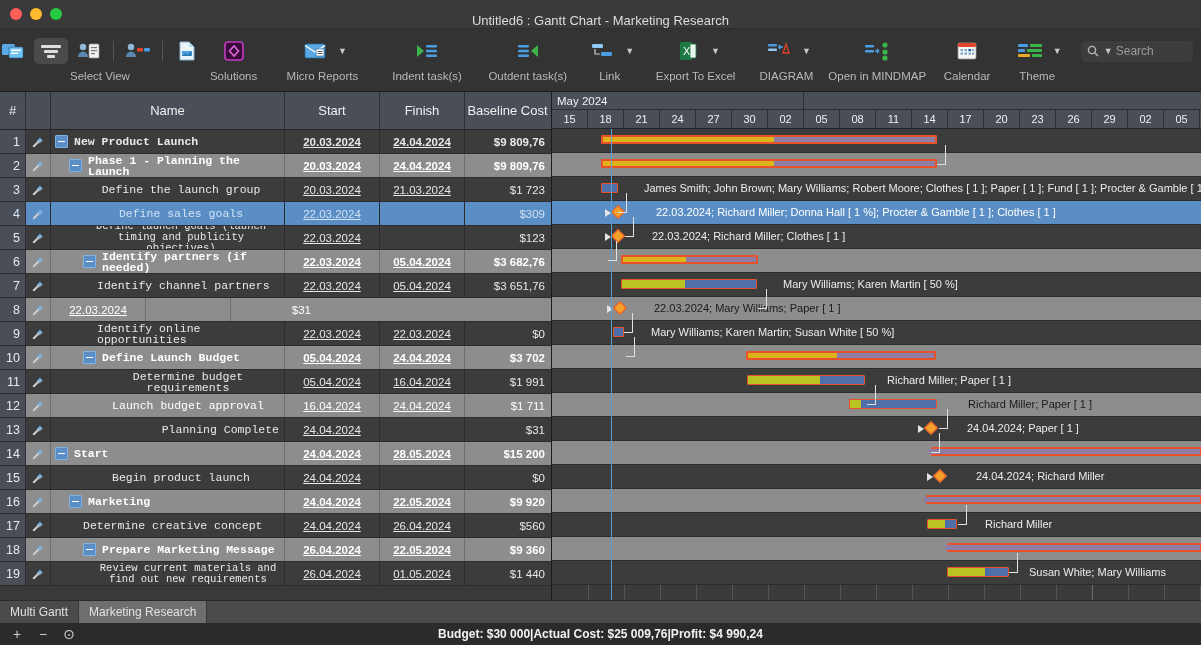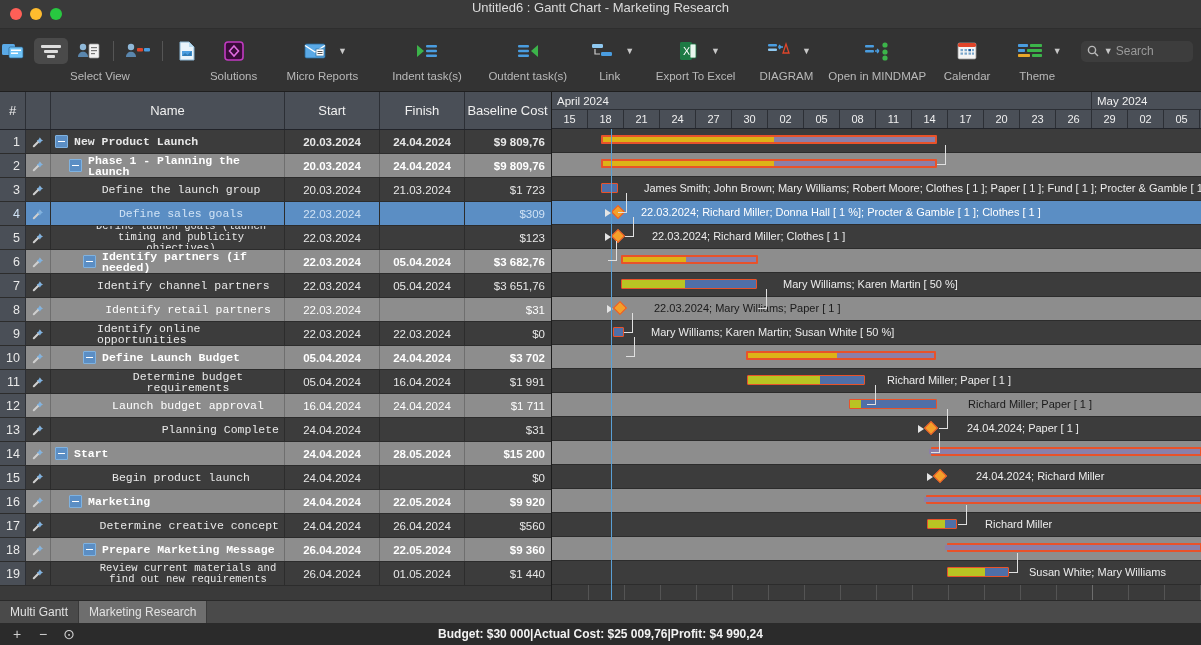--- a/index.html
+++ b/index.html
@@ -6,21 +6,21 @@
   body{
     width:1201px;height:645px;overflow:hidden;
     background:#2b2b2b;
     font-family:"Liberation Sans","DejaVu Sans",sans-serif;
     color:#e8e8e8;
     -webkit-font-smoothing:antialiased;
   }
   .app{position:relative;width:1201px;height:645px;display:flex;flex-direction:column;}
 
   
-  .titlebar{height:28px;background:#3a3a3a;position:relative;display:flex;align-items:flex-start;
+  .titlebar{height:28px;background:#3a3a3a;position:relative;display:flex;align-items:flex-end;
             border-bottom:1px solid #2e2e2e;flex:0 0 28px;}
   .traffic{position:absolute;left:10px;top:8px;display:flex;gap:8px;}
   .tl{width:12px;height:12px;border-radius:50%;}
   .tl.r{background:#ff5f57;}
   .tl.y{background:#febc2e;}
   .tl.g{background:#28c840;}
   .title{width:100%;text-align:center;font-size:13px;color:#dcdcdc;font-weight:400;}
 
   
   .toolbar{height:62px;background:#333333;flex:0 0 62px;display:flex;align-items:flex-start;
@@ -63,21 +63,21 @@
   .grow.sel{background:#5b8ec4;}
   .grow .cell{display:flex;align-items:center;box-sizing:border-box;font-size:11.5px;
               border-right:1px solid #2c2c2c;padding:0 5px;overflow:hidden;}
   .grow.even .cell{border-right-color:#6f6f6f;}
   .grow .cell.num{justify-content:flex-end;background:#4a4f57;color:#e9e9e9;font-size:12.5px;
                   padding-right:5px;border-right:1px solid #2c2f35;}
   .grow.even .cell.num{background:#4a4f57;}
   .grow.sel .cell.num{background:#4a4f57;}
   .grow .cell.ico{justify-content:center;padding:0;}
   .grow .cell.nm{justify-content:flex-start;font-family:Liberation Mono, monospace;}
-  .grow .cell.dt{justify-content:center;}
+  .grow .cell.dt{justify-content:center;text-decoration:underline;}
   .grow .cell.ct{justify-content:flex-end;border-right:none;}
   .grow.sel .cell{color:#cfe2f5;}
   .bold{font-weight:bold;}
   .nmtext{white-space:normal;line-height:11px;font-size:11.5px;}
   .twoline{font-size:10.5px;line-height:11px;}
   .expander{width:11px;height:11px;border:1px solid #7fb2e0;background:#5b8ec4;
             display:inline-flex;align-items:center;justify-content:center;margin-right:6px;
             flex:0 0 11px;border-radius:1px;}
   .expander::after{content:"";display:block;width:7px;height:1px;background:#fff;}
   .wandico{width:14px;height:14px;position:relative;}
@@ -490,23 +490,20 @@
             <div class="cell ct c-cost">$3 651,76</div>
           </div>
           <div class="grow even">
             <div class="cell num c-num">8</div>
             <div class="cell ico c-ico">
               <svg class="wandico" width="15" height="15" viewBox="0 0 15 15">
                 <path d="M3 12 L10 5" stroke="#cfcfcf" stroke-width="2.2" stroke-linecap="round"></path>
                 <path d="M9.5 2.5 l1.2 2.2 2.2 1.2 -2.2 1.2 -1.2 2.2 -1.2 -2.2 -2.2 -1.2 2.2 -1.2 z" fill="#7fb2e0"></path>
               </svg>
             </div>
-            <div class="cell nm c-name" style="padding-left:46px">
-              <span class="nmtext" style="width:100%;text-align:center">Identify retail partners</span>
-            </div>
             <div class="cell dt c-start">22.03.2024</div>
             <div class="cell dt c-finish"></div>
             <div class="cell ct c-cost">$31</div>
           </div>
           <div class="grow odd">
             <div class="cell num c-num">9</div>
             <div class="cell ico c-ico">
               <svg class="wandico" width="15" height="15" viewBox="0 0 15 15">
                 <path d="M3 12 L10 5" stroke="#cfcfcf" stroke-width="2.2" stroke-linecap="round"></path>
                 <path d="M9.5 2.5 l1.2 2.2 2.2 1.2 -2.2 1.2 -1.2 2.2 -1.2 -2.2 -2.2 -1.2 2.2 -1.2 z" fill="#7fb2e0"></path>
@@ -629,21 +626,21 @@
           </div>
           <div class="grow odd">
             <div class="cell num c-num">17</div>
             <div class="cell ico c-ico">
               <svg class="wandico" width="15" height="15" viewBox="0 0 15 15">
                 <path d="M3 12 L10 5" stroke="#cfcfcf" stroke-width="2.2" stroke-linecap="round"></path>
                 <path d="M9.5 2.5 l1.2 2.2 2.2 1.2 -2.2 1.2 -1.2 2.2 -1.2 -2.2 -2.2 -1.2 2.2 -1.2 z" fill="#7fb2e0"></path>
               </svg>
             </div>
             <div class="cell nm c-name" style="padding-left:32px">
-              <span class="nmtext" style="width:100%;text-align:right">Determine creative concept</span>
+              <span class="nmtext" style="width:100%;text-align:left">Determine creative concept</span>
             </div>
             <div class="cell dt c-start">24.04.2024</div>
             <div class="cell dt c-finish">26.04.2024</div>
             <div class="cell ct c-cost">$560</div>
           </div>
           <div class="grow even">
             <div class="cell num c-num">18</div>
             <div class="cell ico c-ico">
               <svg class="wandico" width="15" height="15" viewBox="0 0 15 15">
                 <path d="M3 12 L10 5" stroke="#cfcfcf" stroke-width="2.2" stroke-linecap="round"></path>
@@ -672,21 +669,20 @@
             <div class="cell dt c-start">26.04.2024</div>
             <div class="cell dt c-finish">01.05.2024</div>
             <div class="cell ct c-cost">$1 440</div>
           </div>
         </div>
     </div>
 
     <div class="gantt">
       <div class="ghead2">
         <div class="monthrow" id="month-row">
-            <div class="mcell" style="flex: 0 0 540px;">April 2024</div>
             <div class="mcell" style="flex: 0 0 252px;">May 2024</div>
           </div>
         <div class="dayrow" id="day-row">
             <div class="dcell">15</div>
             <div class="dcell">18</div>
             <div class="dcell">21</div>
             <div class="dcell">24</div>
             <div class="dcell">27</div>
             <div class="dcell">30</div>
             <div class="dcell">02</div>
@@ -741,21 +737,21 @@
             </div>
             <div class="grow2 odd" style="top: 48px;">
               <div class="taskbar" style="left: 49px; width: 17px;">
                 <div class="fill" style="width: 0px;"></div>
               </div>
               <div class="linklabel" style="left: 92px;">James Smith; John Brown; Mary Williams; Robert Moore; Clothes [ 1 ]; Paper [ 1 ]; Fund [ 1 ]; Procter &amp; Gamble [ 1 ]</div>
             </div>
             <div class="grow2 sel" style="top: 72px;">
               <div class="milestone" style="left: 61px;"></div>
               <div class="arrow" style="left: 53px; top: 8px;"></div>
-              <div class="linklabel" style="left: 89px;">22.03.2024; Richard Miller; Donna Hall [ 1 %]; Procter &amp; Gamble [ 1 ]; Clothes [ 1 ]</div>
+              <div class="linklabel" style="left: 104px;">22.03.2024; Richard Miller; Donna Hall [ 1 %]; Procter &amp; Gamble [ 1 ]; Clothes [ 1 ]</div>
             </div>
             <div class="grow2 odd" style="top: 96px;">
               <div class="milestone" style="left: 61px;"></div>
               <div class="arrow" style="left: 53px; top: 8px;"></div>
               <div class="linklabel" style="left: 100px;">22.03.2024; Richard Miller; Clothes [ 1 ]</div>
             </div>
             <div class="grow2 even" style="top: 120px;">
               <div class="summary" style="left: 69px; width: 137px;">
                 <div class="rest" style="width: 74px;"></div>
                 <div class="prog" style="width: 63px;"></div>

